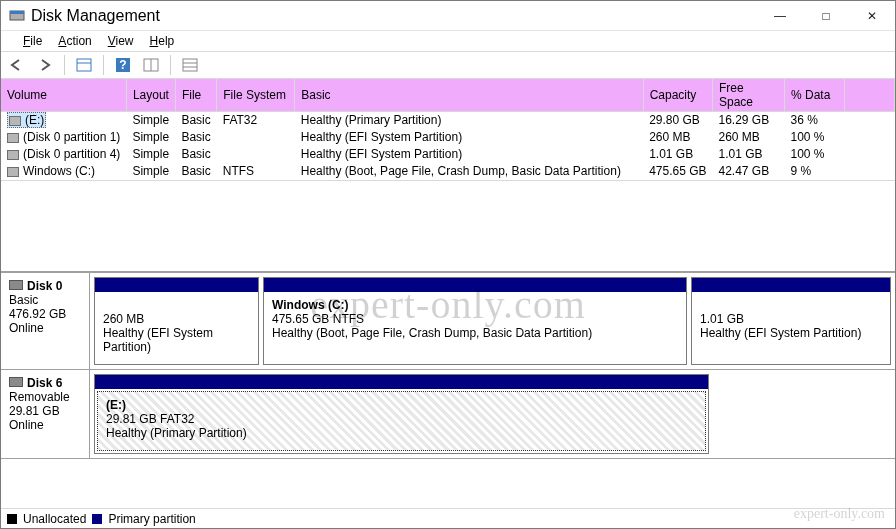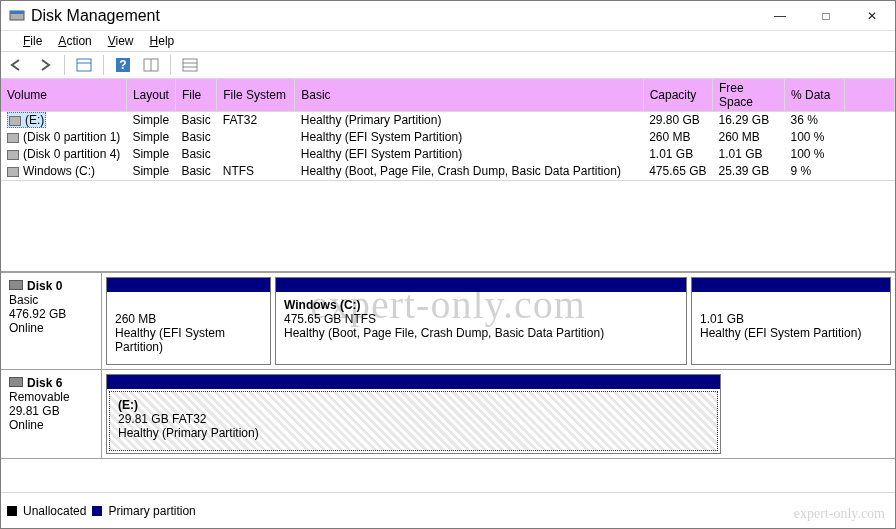--- a/index.html
+++ b/index.html
@@ -24,30 +24,30 @@
   .vol-list table { border-collapse: collapse; width:100%; }
   .vol-list th { text-align:left; font-weight:normal; background:#f0abfc; border-right:1px solid #d9d9d9; border-bottom:1px solid #d9d9d9; padding:2px 6px; height:20px; }
   .vol-list td { padding:1px 6px; height:17px; white-space:nowrap; }
   .vol-list tbody tr:first-child td:first-child .vol-cell { background:#cce8ff; padding:0 1px; border:1px dotted #666; }
   .vol-icon { width:12px; height:10px; display:inline-block; background:#b6b6b6; border:1px solid #6e6e6e; margin-right:4px; vertical-align:middle; }
   .vol-spacer { flex:1; min-height:90px; }
   
   .disk-pane { border-top:1px solid #a0a0a0; }
   .disk-row { display:flex; border-bottom:1px solid #a0a0a0; }
   .disk-row:first-child { border-top:1px solid #a0a0a0; }
-  .disk-label { width:101px; padding:6px 8px; background:#fff; border-right:1px solid #a0a0a0; }
+  .disk-label { width:89px; padding:6px 8px; background:#fff; border-right:1px solid #a0a0a0; }
   .disk-label .disk-icon { width:14px; height:10px; background:#8a8a8a; display:inline-block; border:1px solid #555; margin-right:4px; vertical-align:baseline; }
   .disk-label b { font-weight:bold; }
   .disk-parts { flex:1; display:flex; gap:4px; padding:4px; background:#fff; }
   .part { border:1px solid #7a7a7a; display:flex; flex-direction:column; }
   .part .part-hdr { height:14px; background:#000080; }
   .part .part-body { padding:6px 8px 10px 8px; flex:1; }
   .part.hatched .part-body { background: repeating-linear-gradient(45deg, #e8e8e8 0, #e8e8e8 3px, #fff 3px, #fff 6px); border:1px dotted #333; margin:2px; }
   
-  .legend { height:36px; border-top:1px solid #d9d9d9; display:flex; align-items:center; padding:0 6px; gap:6px; font-size:12px; }
+  .legend { height:20px; border-top:1px solid #d9d9d9; display:flex; align-items:center; padding:0 6px; gap:6px; font-size:12px; }
   .legend .sw { width:10px; height:10px; display:inline-block; }
   .legend .sw.black { background:#000; }
   .legend .sw.navy { background:#000080; }
   
   .wm { position:absolute; left:50%; top:50%; transform:translate(-50%,-50%); font-size:40px; color:rgba(0,0,0,0.18); font-family:Georgia,serif; pointer-events:none; letter-spacing:1px; }
   .wm2 { position:absolute; right:10px; bottom:6px; font-size:14px; color:rgba(0,0,0,0.18); font-family:Georgia,serif; pointer-events:none; }
   .content-wrap { position:relative; flex:1; display:flex; flex-direction:column; overflow:hidden; }
 </style>
 </head>
 <body>
@@ -179,21 +179,21 @@
             <td>100 %</td>
             <td></td>
           </tr>
           <tr>
             <td><span class="vol-cell"><span class="vol-icon"></span>Windows  (C:)</span></td>
             <td>Simple</td>
             <td>Basic</td>
             <td>NTFS</td>
             <td>Healthy (Boot, Page File, Crash Dump, Basic Data Partition)</td>
             <td>475.65 GB</td>
-            <td>25.39 GB</td>
+            <td>42.47 GB</td>
             <td>9 %</td>
             <td></td>
           </tr>
         </tbody>
     </table>
   </div>
 
   <div class="vol-spacer"></div>
 
   <div class="disk-pane" id="disk-pane">

